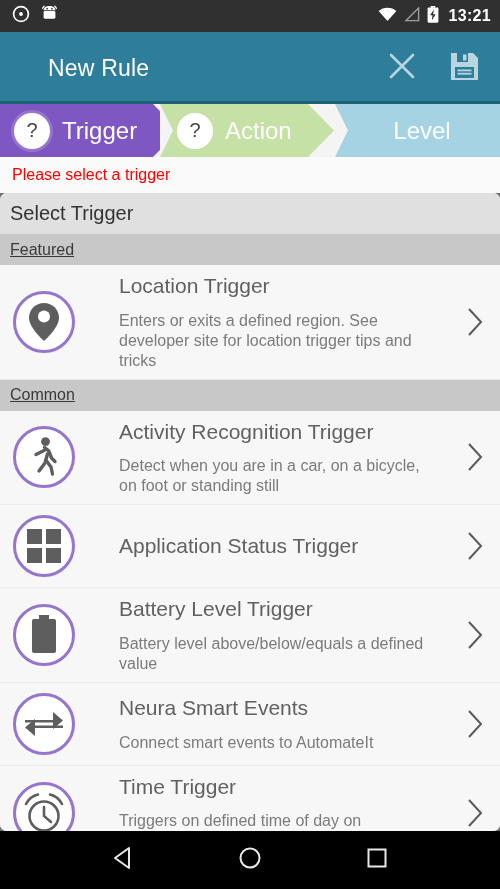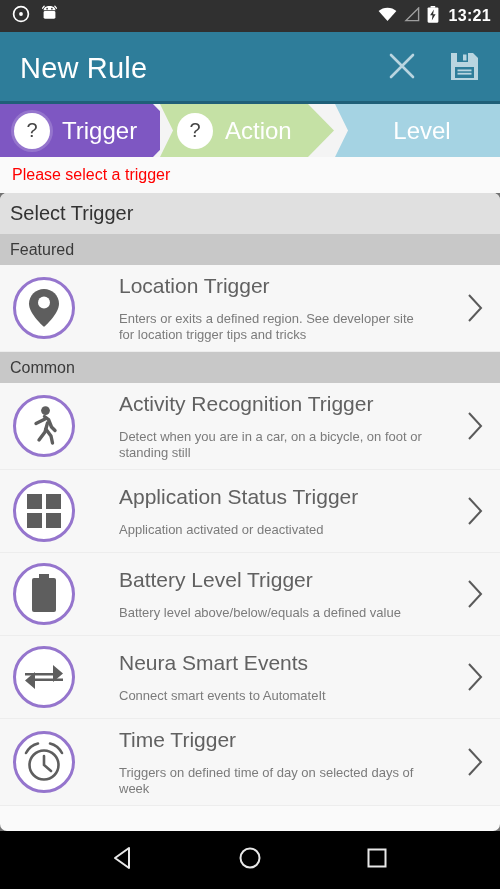--- a/index.html
+++ b/index.html
@@ -18,21 +18,21 @@
   }
   .sb-left { display: flex; align-items: center; gap: 11px; }
   .sb-right { margin-left: auto; display: flex; align-items: center; gap: 7px; }
   .sb-clock { font-size: 16px; font-weight: bold; letter-spacing: .3px; color: #fff; margin-left: 3px; }
 
   
   .toolbar {
     flex: 0 0 72px; background: #2e7d9a; display: flex; align-items: center;
     padding: 0 16px 0 20px; position: relative;
   }
-  .toolbar-title { color: #ffffff; font-size: 29px; font-weight: normal; letter-spacing: .2px; }
+  .toolbar-title { color: #ffffff; font-size: 23px; font-weight: normal; letter-spacing: .2px; margin-left: 28px; }
   .toolbar-actions { margin-left: auto; display: flex; align-items: center; gap: 22px; }
   .tb-btn { width: 40px; height: 40px; display: flex; align-items: center; justify-content: center; cursor: pointer; }
   .toolbar-underline { position: absolute; left: 0; right: 0; bottom: 0; height: 3px; background: #1f5f78; }
 
   
   .steps { flex: 0 0 53px; background: #f4f4f4; display: flex; position: relative; }
   .step { position: relative; height: 53px; display: flex; align-items: center; cursor: pointer; }
   .step-body { height: 53px; display: flex; align-items: center; padding-left: 14px; }
   .step-arrow { width: 26px; height: 53px; flex: 0 0 26px; }
   .step-badge {
@@ -60,36 +60,36 @@
   .error-text { color: #ff0000; font-size: 16px; }
 
   
   .list { flex: 1 1 auto; overflow: hidden; background: #fafafa; border-radius: 7px; }
   .header-main {
     height: 41px; background: #e0e0e0; display: flex; align-items: center;
     padding-left: 10px; font-size: 20px; color: #333333;
   }
   .section-header {
     height: 31px; background: #c8c8c8; display: flex; align-items: center;
-    padding-left: 10px; font-size: 16px; color: #3a3a3a;
+    padding-left: 10px; font-size: 16px; color: #3a3a3a; text-decoration: underline;
   }
   .row {
     display: flex; align-items: center; background: #f7f7f7;
     padding: 8px 8px 8px 13px; min-height: 83px; cursor: pointer;
     border-bottom: 1px solid #ededed;
     gap: 28px;
   }
   .row-icon {
     width: 62px; height: 62px; border-radius: 50%; background: #ffffff;
     border: 3px solid #9575cd; flex: 0 0 62px;
     display: flex; align-items: center; justify-content: center;
   }
   .row-text { flex: 1 1 auto; padding: 0 6px 0 16px; min-width: 0; }
   .row-title { font-size: 21px; color: #616161; line-height: 1.22; font-weight: normal; }
-  .row-desc { font-size: 13px; color: #7b7b7b; line-height: 1.25; margin-top: 12px; }
+  .row-desc { font-size: 16px; color: #7b7b7b; line-height: 1.25; margin-top: 12px; }
   .row-chevron { width: 34px; flex: 0 0 34px; display: flex; align-items: center; justify-content: center; }
 
   
   .navbar {
     flex: 0 0 58px; background: #000000; display: flex;
     align-items: center; justify-content: space-around; padding: 0 60px;
   }
   .nav-btn { width: 48px; height: 48px; display: flex; align-items: center; justify-content: center; cursor: pointer; }
 </style>
 </head>
@@ -254,21 +254,20 @@
       <div class="row-icon">
         <svg width="36" height="36" viewBox="0 0 36 36">
           <rect x="1" y="1" width="15" height="15" fill="#5e5e5e"></rect>
           <rect x="20" y="1" width="15" height="15" fill="#5e5e5e"></rect>
           <rect x="1" y="20" width="15" height="15" fill="#5e5e5e"></rect>
           <rect x="20" y="20" width="15" height="15" fill="#5e5e5e"></rect>
         </svg>
       </div>
       <div class="row-text">
         <div class="row-title">Application Status Trigger</div>
-        <div class="row-desc">Application activated or deactivated</div>
       </div>
       <div class="row-chevron">
         <svg width="20" height="32" viewBox="0 0 20 32">
             <path d="M4 3 L16 16 L4 29" fill="none" stroke="#5a5a5a" stroke-width="2"></path>
           </svg>
       </div>
     </div>
 
     <div class="row">
       <div class="row-icon">

